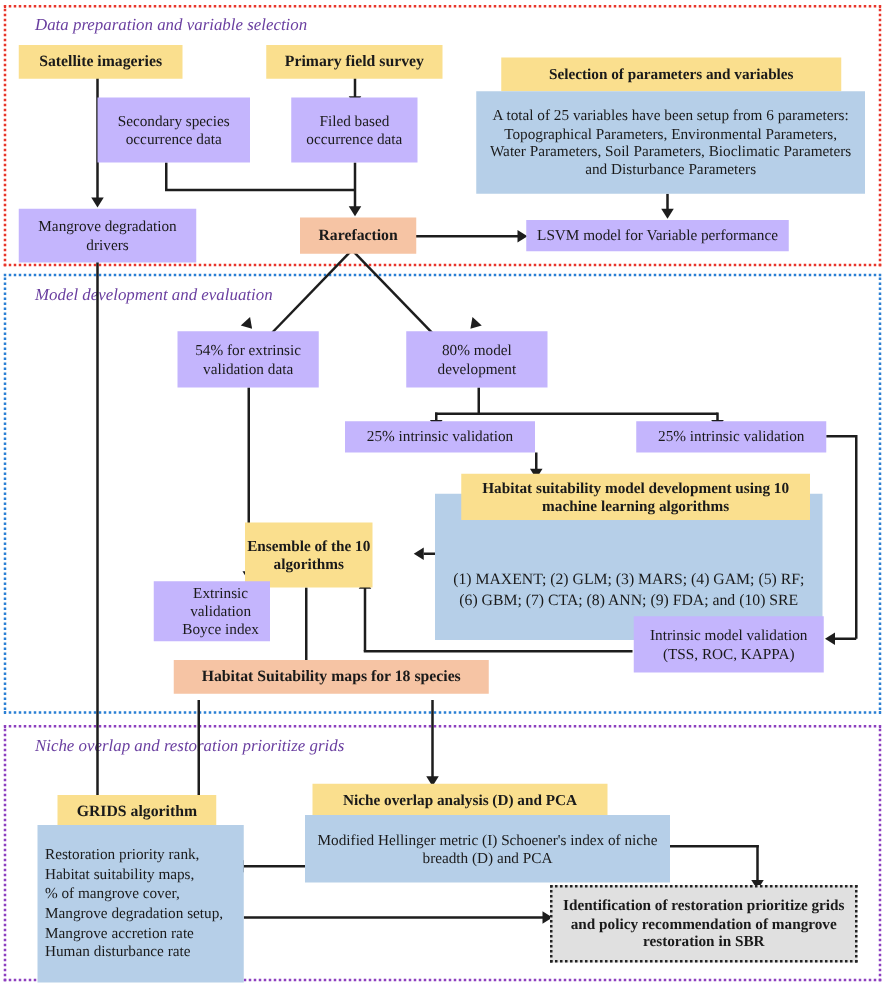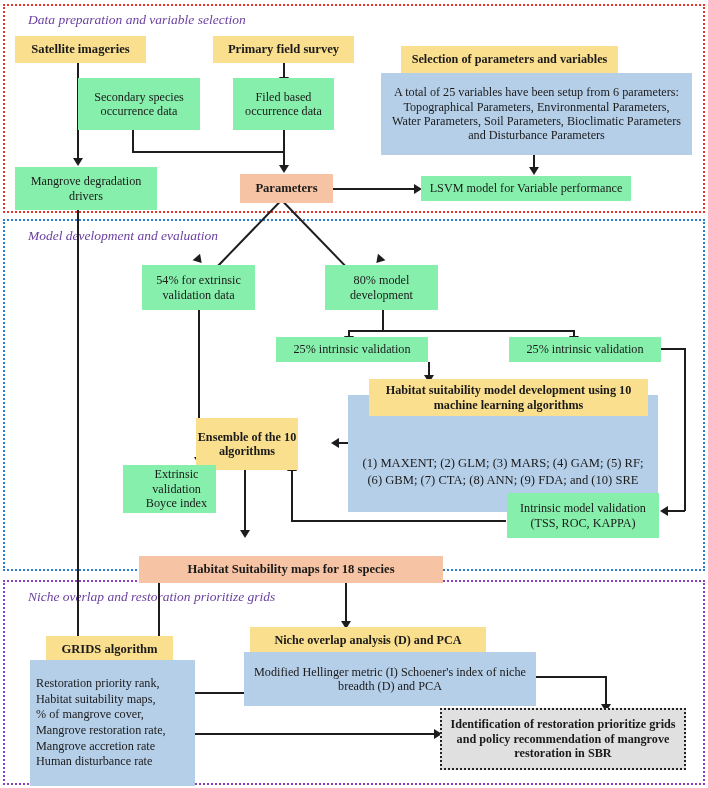--- a/index.html
+++ b/index.html
@@ -12,21 +12,21 @@
   .sec-b{left:3px;top:219px;width:702px;height:352px;border:2px dotted #2a7fd4;}
   .sec-c{left:3px;top:580px;width:702px;height:205px;border:2px dotted #8d3fbe;}
   .sec-title{position:absolute;font-family:"Liberation Serif",serif;font-style:italic;
              font-size:13.5px;color:#6a3fa0;white-space:nowrap;}
 
   
   .box{position:absolute;box-sizing:border-box;display:flex;align-items:center;
        justify-content:center;text-align:center;line-height:1.18;
        font-family:"Liberation Serif",serif;color:#1a1a1a;}
   .yellow-h{background:#fadf8e;font-weight:bold;}
-  .green{background:#86efac;}
+  .green{background:#c4b5fd;}
   .orange{background:#f6c4a4;font-weight:bold;}
   .blue{background:#b6cfe8;}
   .grey{background:#e0e0e0;border:2px dotted #222;font-weight:bold;}
   .fs13{font-size:12.6px;}
   .fs12{font-size:12.2px;}
   .left{justify-content:flex-start;text-align:left;padding-left:6px;}
 
   
   .ln{position:absolute;background:#1d1d1d;}
   .vl{width:1.6px;}
@@ -74,31 +74,31 @@
   <div class="arw arw-d" style="left:194px;top:256px;transform:rotate(-42deg);"></div>
   <div class="arw arw-d" style="left:374px;top:256px;transform:rotate(42deg);"></div>
 
   <div class="ln vl" style="left:77px;top:199px;height:447px;"></div>
   <div class="arw arw-d" style="left:73px;top:641px;"></div>
 
   <div class="box yellow-h fs13" style="left:15px;top:36px;width:131px;height:27px;">Satellite imageries</div>
 
   <div class="box yellow-h fs13" style="left:213px;top:36px;width:141px;height:27px;">Primary field survey</div>
 
-  <div class="box yellow-h fs12" style="left:401px;top:46px;width:217px;height:27px;">Selection of parameters and variables</div>
+  <div class="box yellow-h fs12" style="left:401px;top:46px;width:272px;height:27px;">Selection of parameters and variables</div>
 
   <div class="box blue fs12" style="left:381px;top:73px;width:311px;height:82px;padding:2px 8px;">A total of 25 variables have been setup from 6 parameters: Topographical Parameters, Environmental Parameters, Water Parameters, Soil Parameters, Bioclimatic Parameters and Disturbance Parameters</div>
 
   <div class="box green fs12" style="left:78px;top:78px;width:122px;height:52px;">Secondary species occurrence data</div>
 
   <div class="box green fs12" style="left:233px;top:78px;width:101px;height:52px;">Filed based occurrence data</div>
 
   <div class="box green fs12" style="left:15px;top:167px;width:142px;height:43px;">Mangrove degradation drivers</div>
 
-  <div class="box orange fs13" style="left:240px;top:174px;width:93px;height:29px;">Parameters</div>
+  <div class="box orange fs13" style="left:240px;top:174px;width:93px;height:29px;">Rarefaction</div>
 
   <div class="box green fs12" style="left:421px;top:176px;width:210px;height:25px;">LSVM model for Variable performance</div>
 
   <div class="ln vl" style="left:198px;top:310px;height:133px;"></div>
   <div class="ln hl" style="left:198px;top:442px;width:40px;"></div>
   <div class="arw arw-d" style="left:194px;top:457px;"></div>
 
   <div class="ln vl" style="left:382px;top:310px;height:21px;"></div>
   <div class="ln hl" style="left:348px;top:330px;width:226px;"></div>
   <div class="ln vl" style="left:348px;top:330px;height:10px;"></div>
@@ -145,40 +145,40 @@
   </div>
 
   <div class="box yellow-h fs12" style="left:369px;top:379px;width:279px;height:37px;padding:0 6px;">Habitat suitability model development using 10 machine learning algorithms</div>
 
   <div class="box yellow-h fs12" style="left:196px;top:418px;width:102px;height:52px;">Ensemble of the 10 algorithms</div>
 
   <div class="box green fs12" style="left:123px;top:465px;width:93px;height:48px;padding-left:14px;">Extrinsic validation Boyce index</div>
 
   <div class="box green fs12" style="left:507px;top:493px;width:152px;height:45px;">Intrinsic model validation (TSS, ROC, KAPPA)</div>
 
-  <div class="box orange fs13" style="left:139px;top:556px;width:304px;height:27px;">Habitat Suitability maps for 18 species</div>
+  <div class="box orange fs13" style="left:139px;top:528px;width:252px;height:27px;">Habitat Suitability maps for 18 species</div>
 
   <div class="ln hl" style="left:195px;top:692px;width:54px;"></div>
   <div class="arw arw-l" style="left:187px;top:688px;"></div>
 
   <div class="ln hl" style="left:502px;top:676px;width:105px;"></div>
   <div class="ln vl" style="left:605px;top:676px;height:32px;"></div>
   <div class="arw arw-d" style="left:601px;top:704px;"></div>
 
   <div class="ln hl" style="left:195px;top:733px;width:243px;"></div>
   <div class="arw arw-r" style="left:434px;top:729px;"></div>
 
   <div class="box yellow-h fs13" style="left:46px;top:636px;width:127px;height:26px;">GRIDS algorithm</div>
 
   <div class="box blue left" style="left:30px;top:660px;width:165px;height:126px;">
     <div style="font-size:12.2px;line-height:1.28;">
       <div>Restoration priority rank,</div>
       <div>Habitat suitability maps,</div>
       <div>% of mangrove cover,</div>
-      <div>Mangrove restoration rate,</div>
+      <div>Mangrove degradation setup,</div>
       <div>Mangrove accretion rate</div>
       <div>Human disturbance rate</div>
     </div>
   </div>
 
   <div class="box yellow-h fs12" style="left:250px;top:627px;width:236px;height:26px;">Niche overlap analysis (D) and PCA</div>
 
   <div class="box blue fs12" style="left:244px;top:652px;width:292px;height:54px;padding:0 6px;">Modified Hellinger metric (I) Schoener's index of niche breadth (D) and PCA</div>
 
   <div class="box grey fs12" style="left:440px;top:708px;width:246px;height:62px;padding:0 8px;">Identification of restoration prioritize grids and policy recommendation of mangrove restoration in SBR</div>

